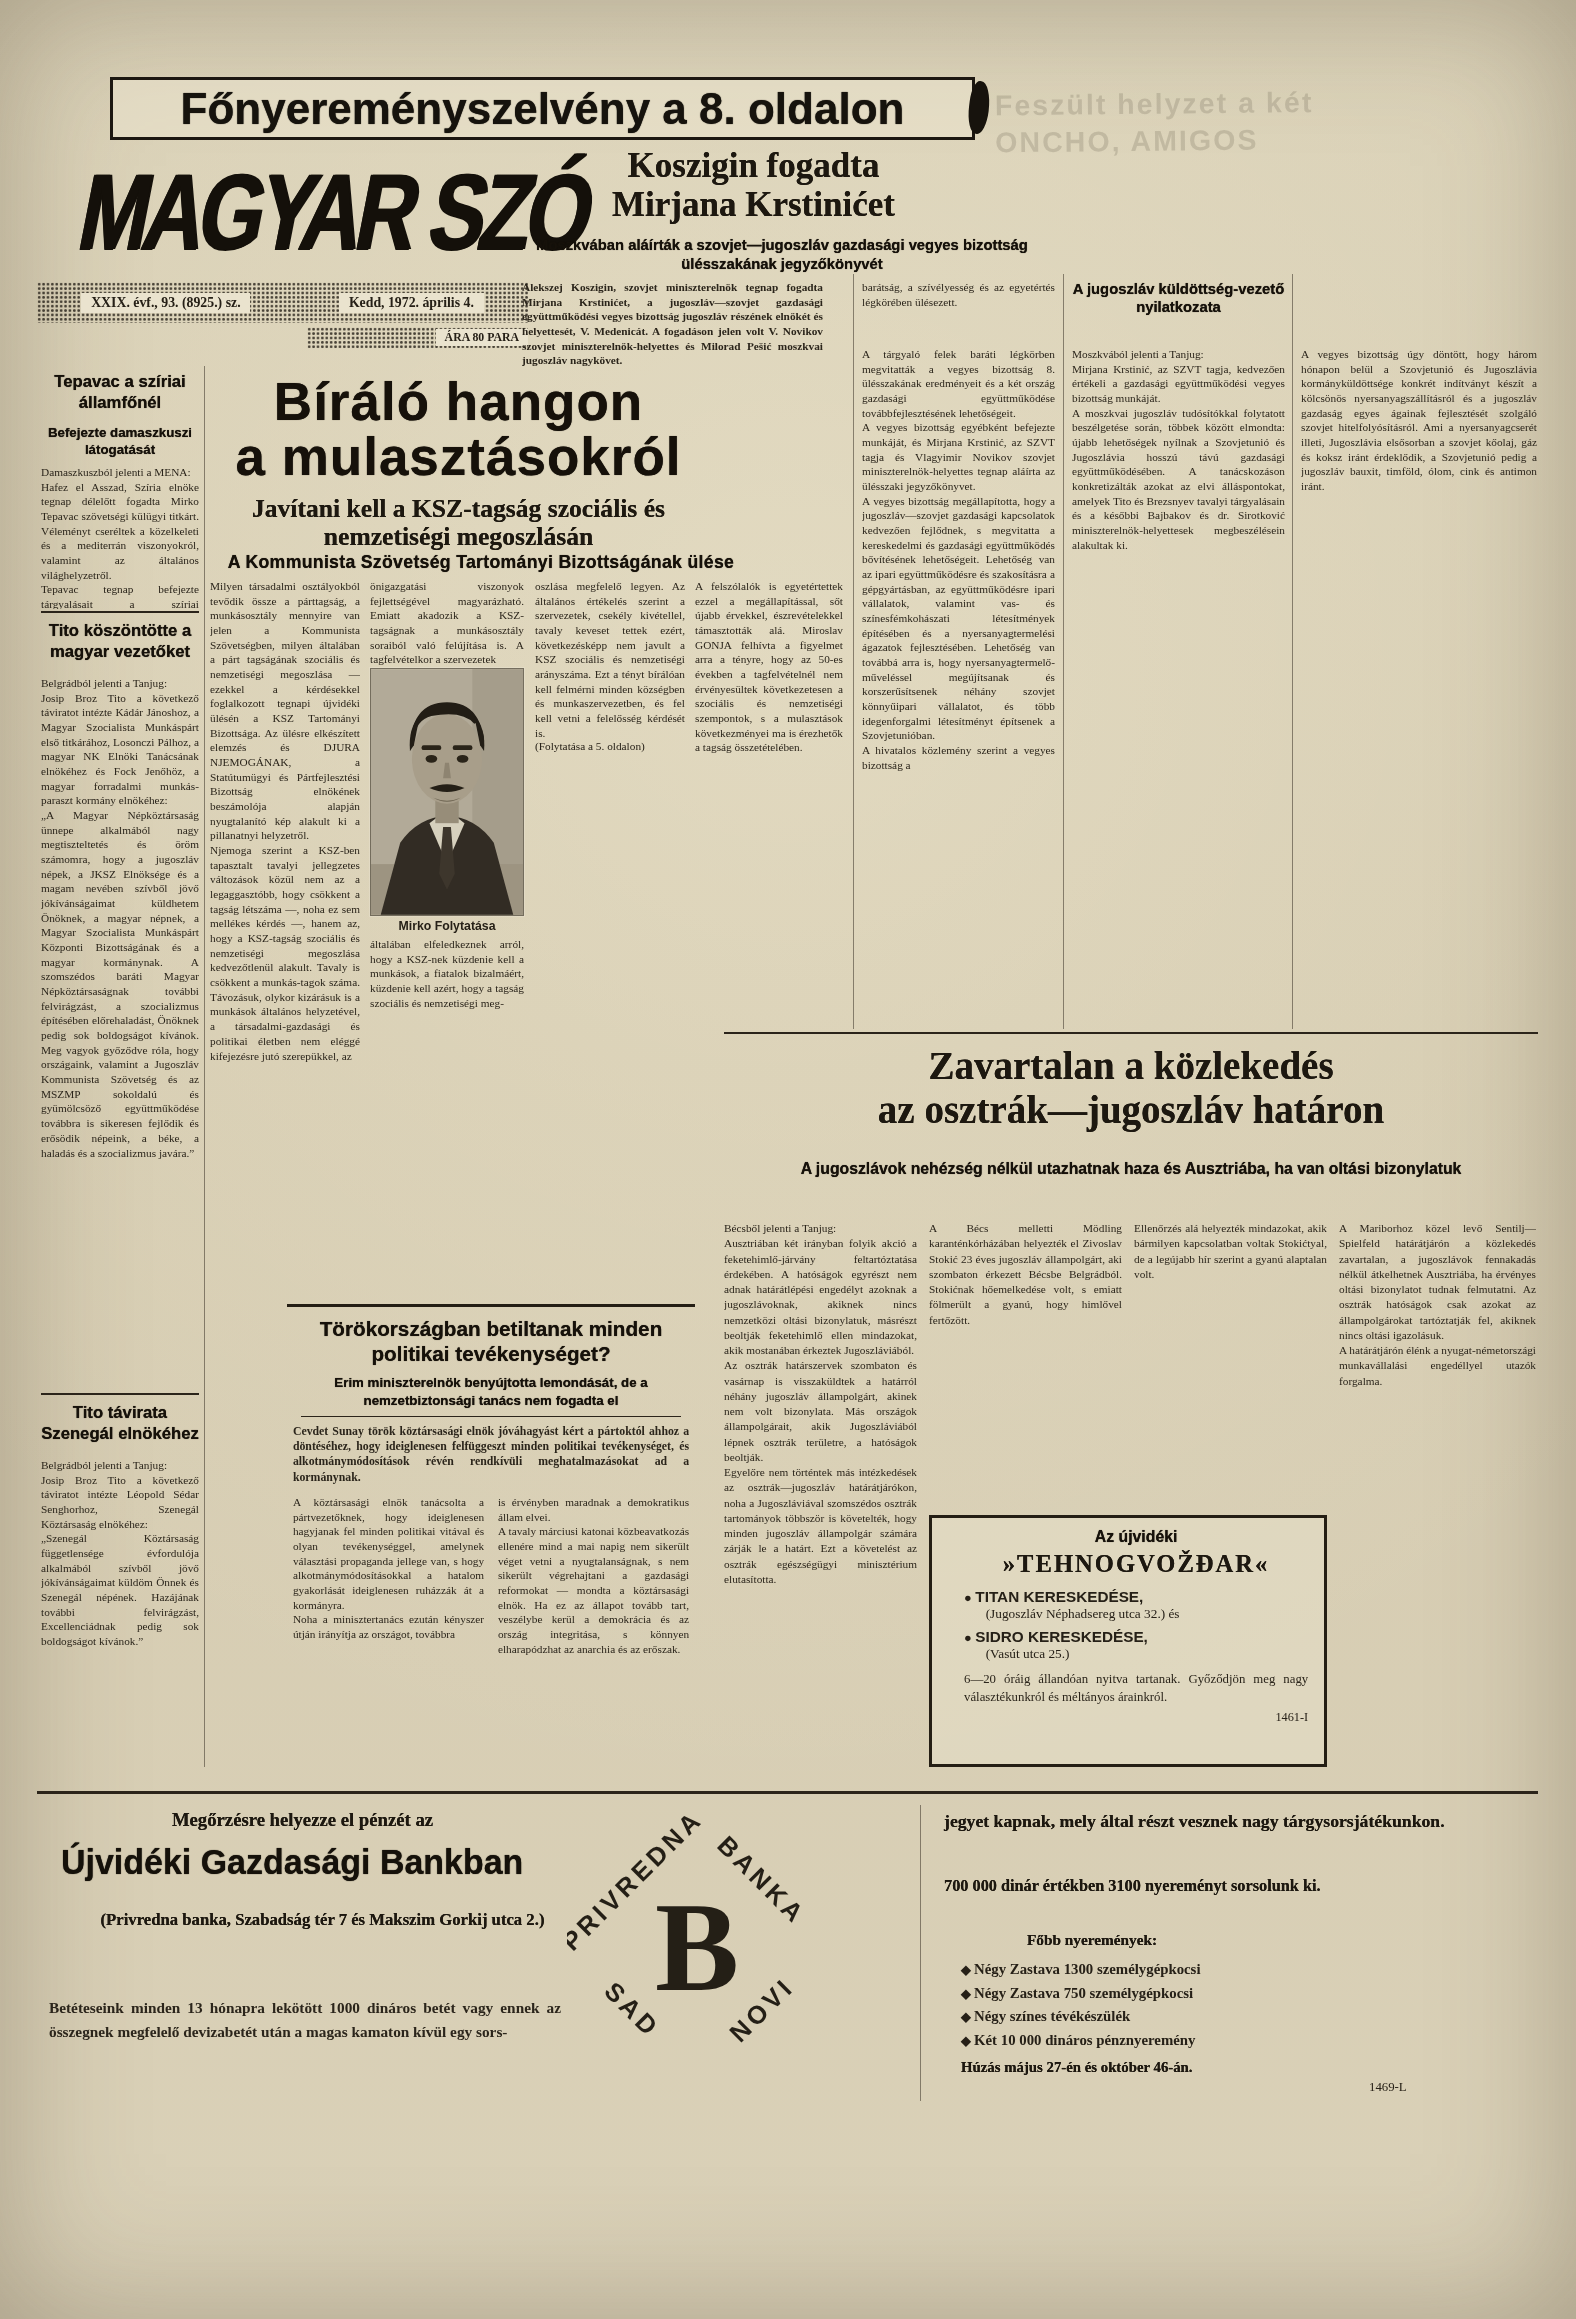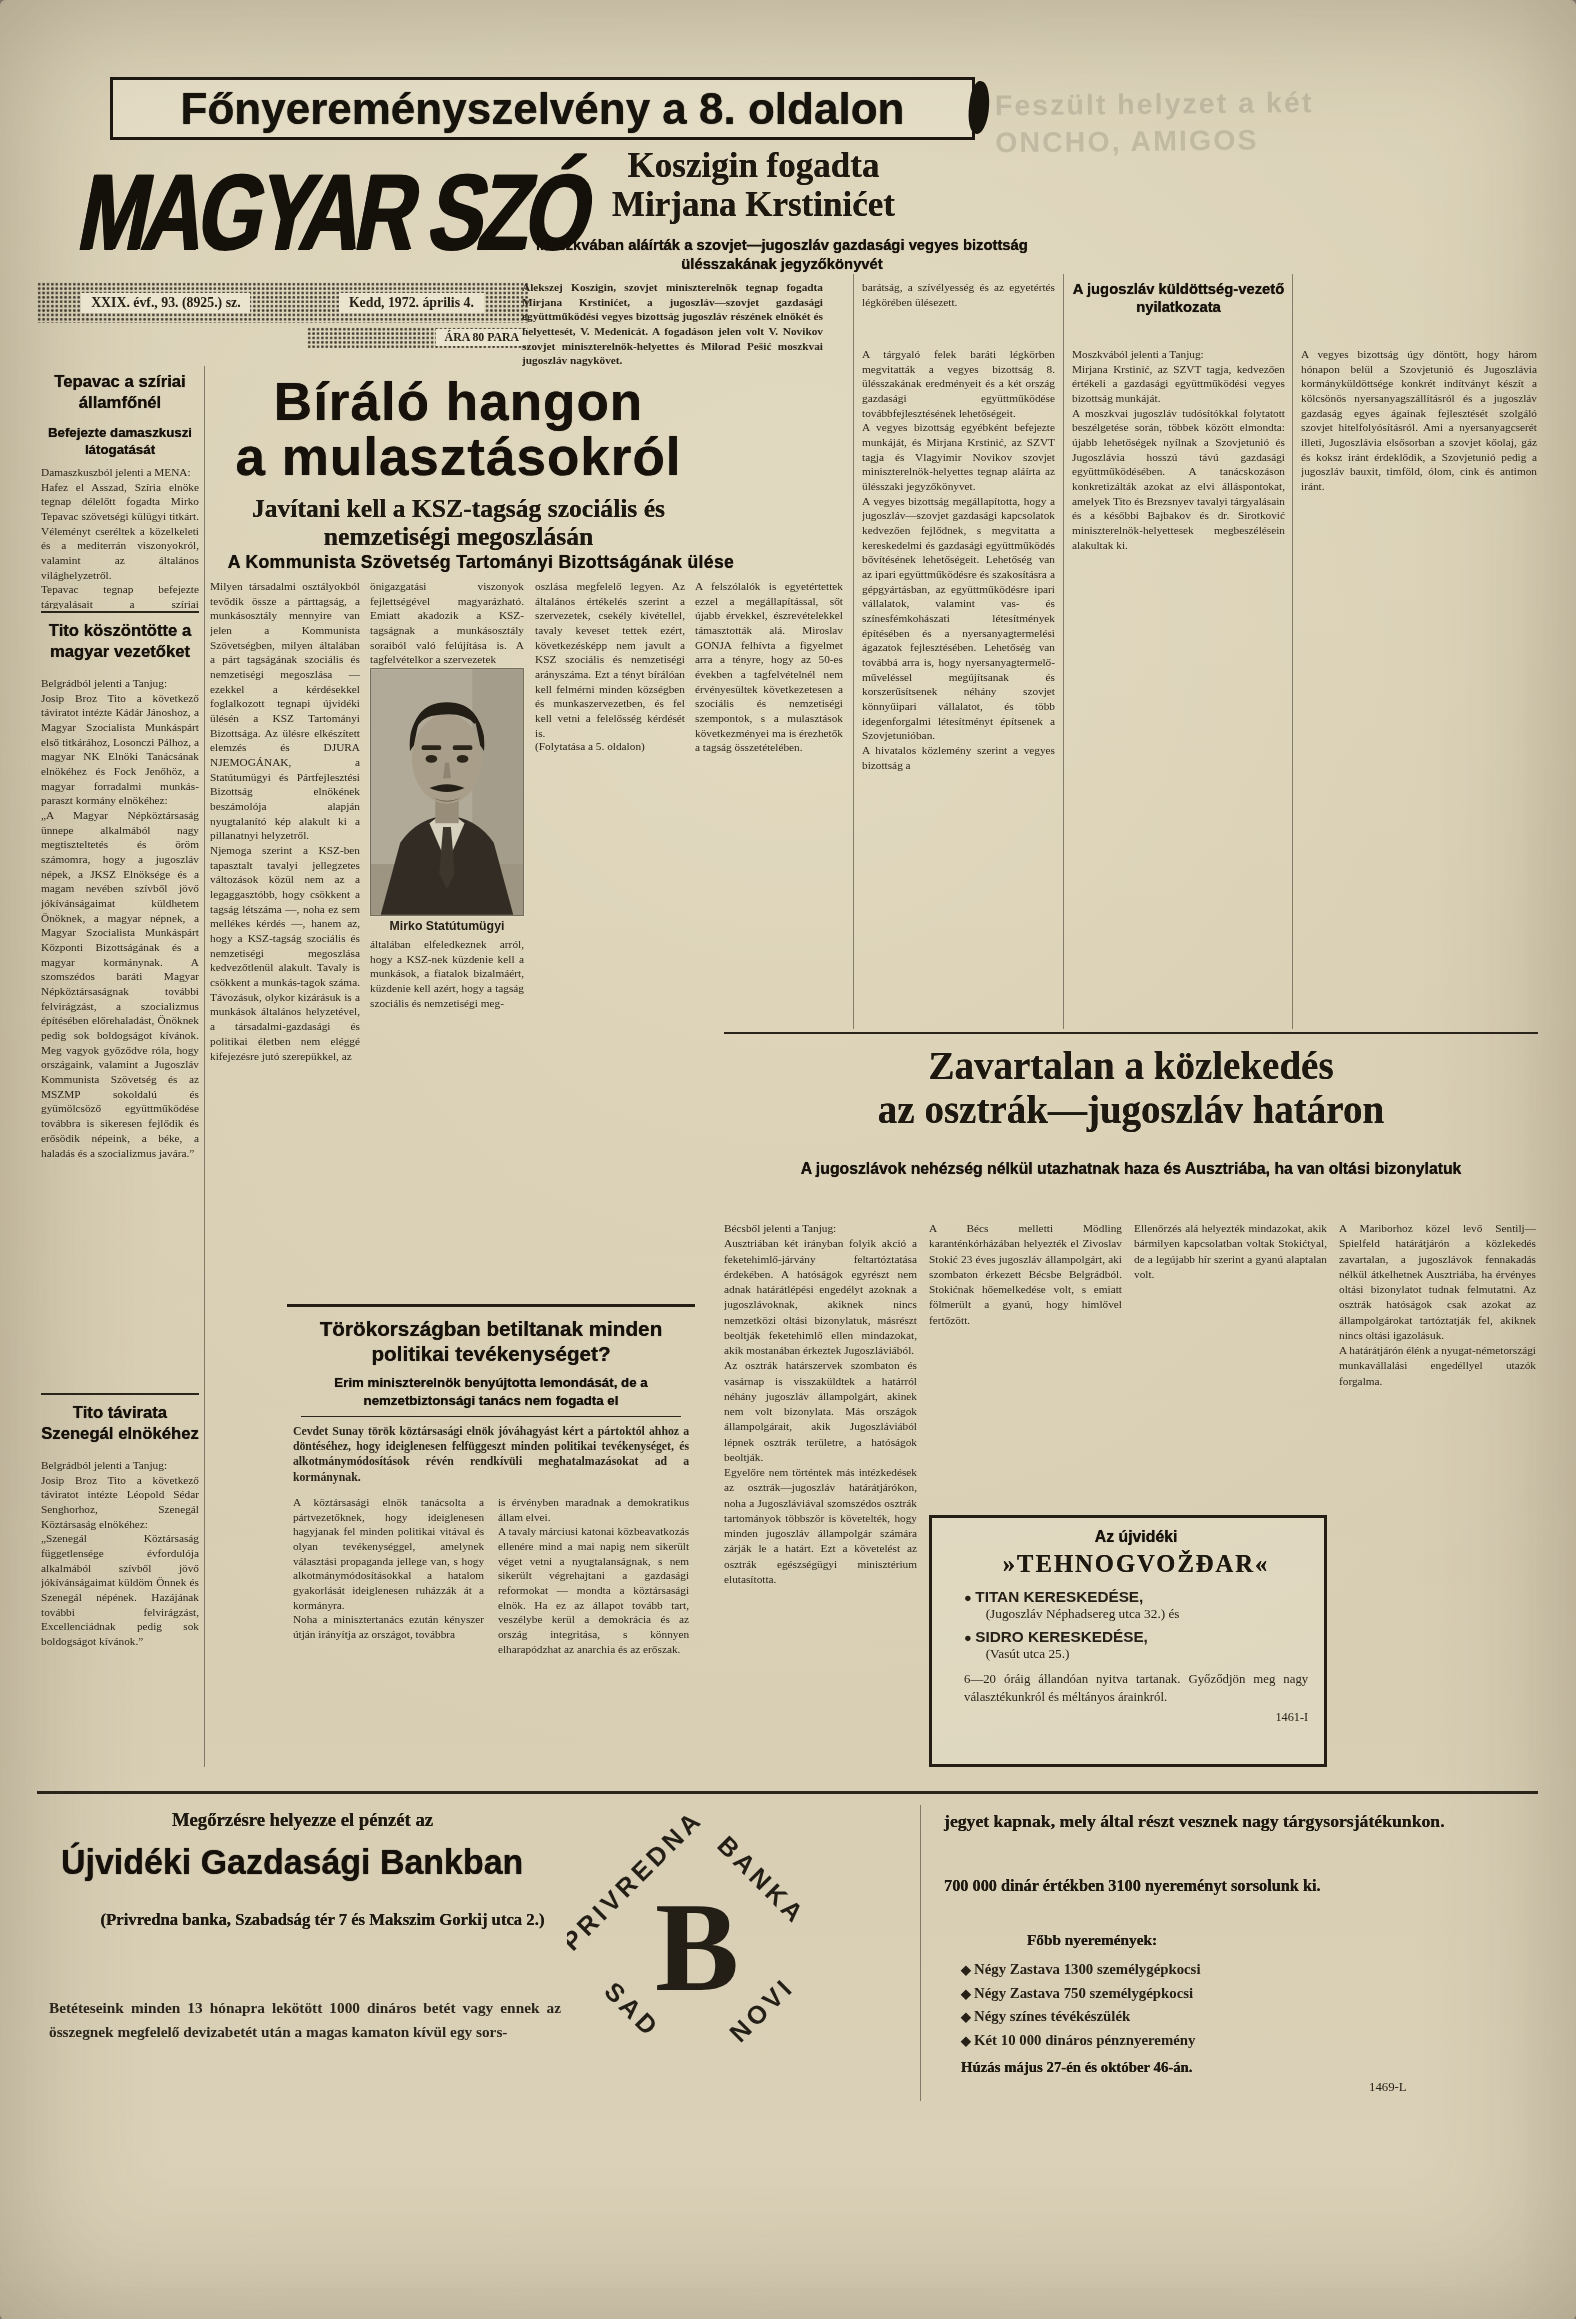--- a/index.html
+++ b/index.html
@@ -6,21 +6,20 @@
   html,body { background:#7e7668; }
   .page {
     position:relative; width:1576px; height:2320px; margin:0 auto;
     background:
       radial-gradient(ellipse 120% 80% at 50% 28%, rgba(255,250,228,.28), rgba(0,0,0,0) 62%),
       linear-gradient(180deg,#d9d0b6 0%,#d5cbb0 45%,#dad1b8 100%);
     font-family:"Liberation Serif", serif;
     color:#262017;
     overflow:hidden;
     box-shadow: inset 0 0 138px rgba(84,72,50,.38);
-    border-radius: 6px;
   }
   .abs { position:absolute; }
   .body-text { font-size:11.3px; line-height:1.3; text-align:justify; white-space:pre-line; overflow:hidden; color:#2b251b; }
   .center { text-align:center; }
   .pre { white-space:pre-line; }
 
   .top-banner {
     border:3.9px solid #1c1711; background:rgba(235,228,206,.55);
     display:flex; align-items:center; justify-content:center;
     font-family:"Liberation Sans",sans-serif; font-weight:bold; font-size:44px;
@@ -160,21 +159,21 @@
         <path d="M116 84 Q118 60 106 48 L112 78 Z" fill="#221d15"></path>
         <rect x="52" y="78" width="20" height="5" rx="2" fill="#2a2419"></rect>
         <rect x="84" y="78" width="20" height="5" rx="2" fill="#2a2419"></rect>
         <ellipse cx="62" cy="92" rx="6" ry="4" fill="#2a2419"></ellipse>
         <ellipse cx="94" cy="92" rx="6" ry="4" fill="#2a2419"></ellipse>
         <path d="M76 96 L74 112 L82 112 L80 96 Z" fill="#8e8471"></path>
         <path d="M60 122 Q78 114 96 122 Q78 130 60 122 Z" fill="#241f16"></path>
         <path d="M64 132 Q78 140 92 132 Q78 138 64 132 Z" fill="#6f6653"></path>
       </svg>
     </div>
-    <div class="caption">Mirko Statútumügyi</div>
+    <div class="caption">Mirko Folytatása</div>
     <div class="body-text" style="height:158px;margin-top:3.9px;">általában elfeledkeznek arról, hogy a KSZ-nek küzdenie kell a munkások, a fiatalok bizalmáért, küzdenie kell azért, hogy a tagság szociális és nemzetiségi meg-</div>
   </div>
 
   <div class="abs" style="left:535px;top:579px;width:150px;height:532px;">
     <div class="body-text" style="height:auto;">oszlása megfelelő legyen. Az általános értékelés szerint a szervezetek, csekély kivétellel, tavaly keveset tettek ezért, következésképp nem javult a KSZ szociális és nemzetiségi arányszáma. Ezt a tényt bírálóan kell felmérni minden községben és munkaszervezetben, és fel kell vetni a felelősség kérdését is.</div>
     <div class="continuation">(Folytatása a 5. oldalon)</div>
   </div>
 
   <div class="abs body-text" style="left:695px;top:579px;width:148px;height:532px;">A felszólalók is egyetértettek ezzel a megállapítással, sőt újabb érvekkel, észrevételekkel támasztották alá. Miroslav GONJA felhívta a figyelmet arra a tényre, hogy az 50-es években a tagfelvételnél nem érvényesültek következetesen a szociális és nemzetiségi szempontok, s a mulasztások következményei ma is érezhetők a tagság összetételében.</div>
 

